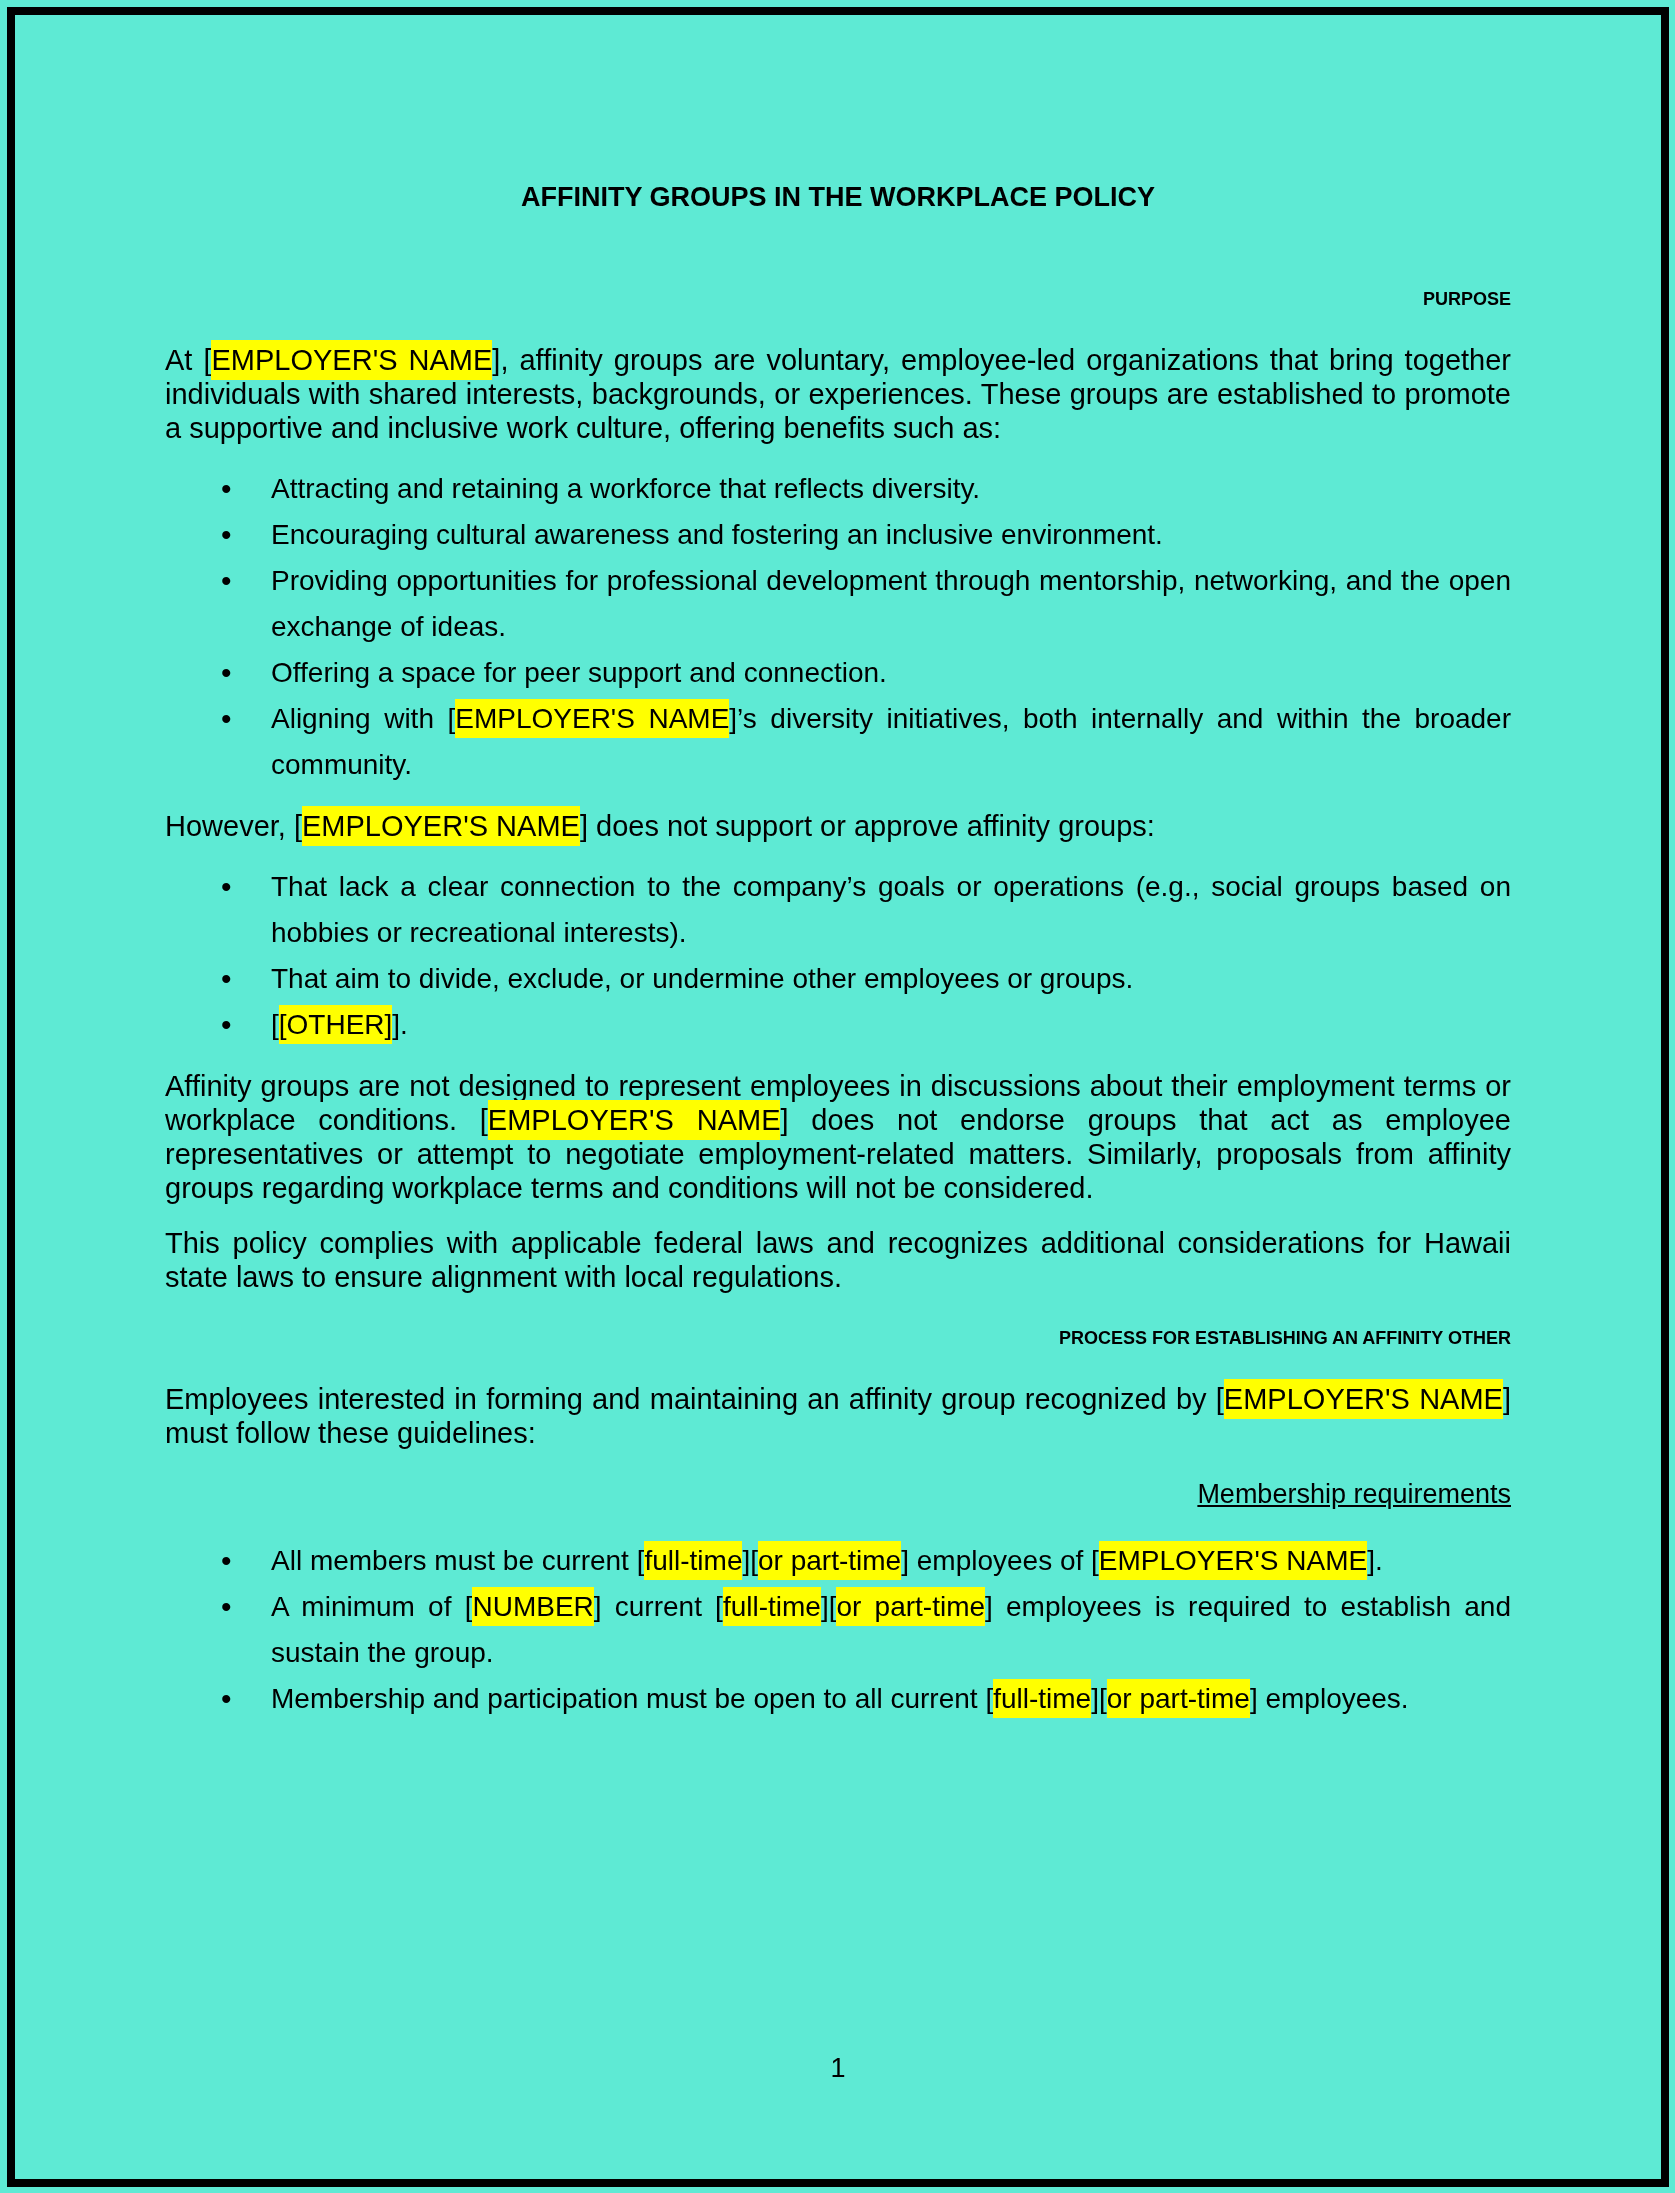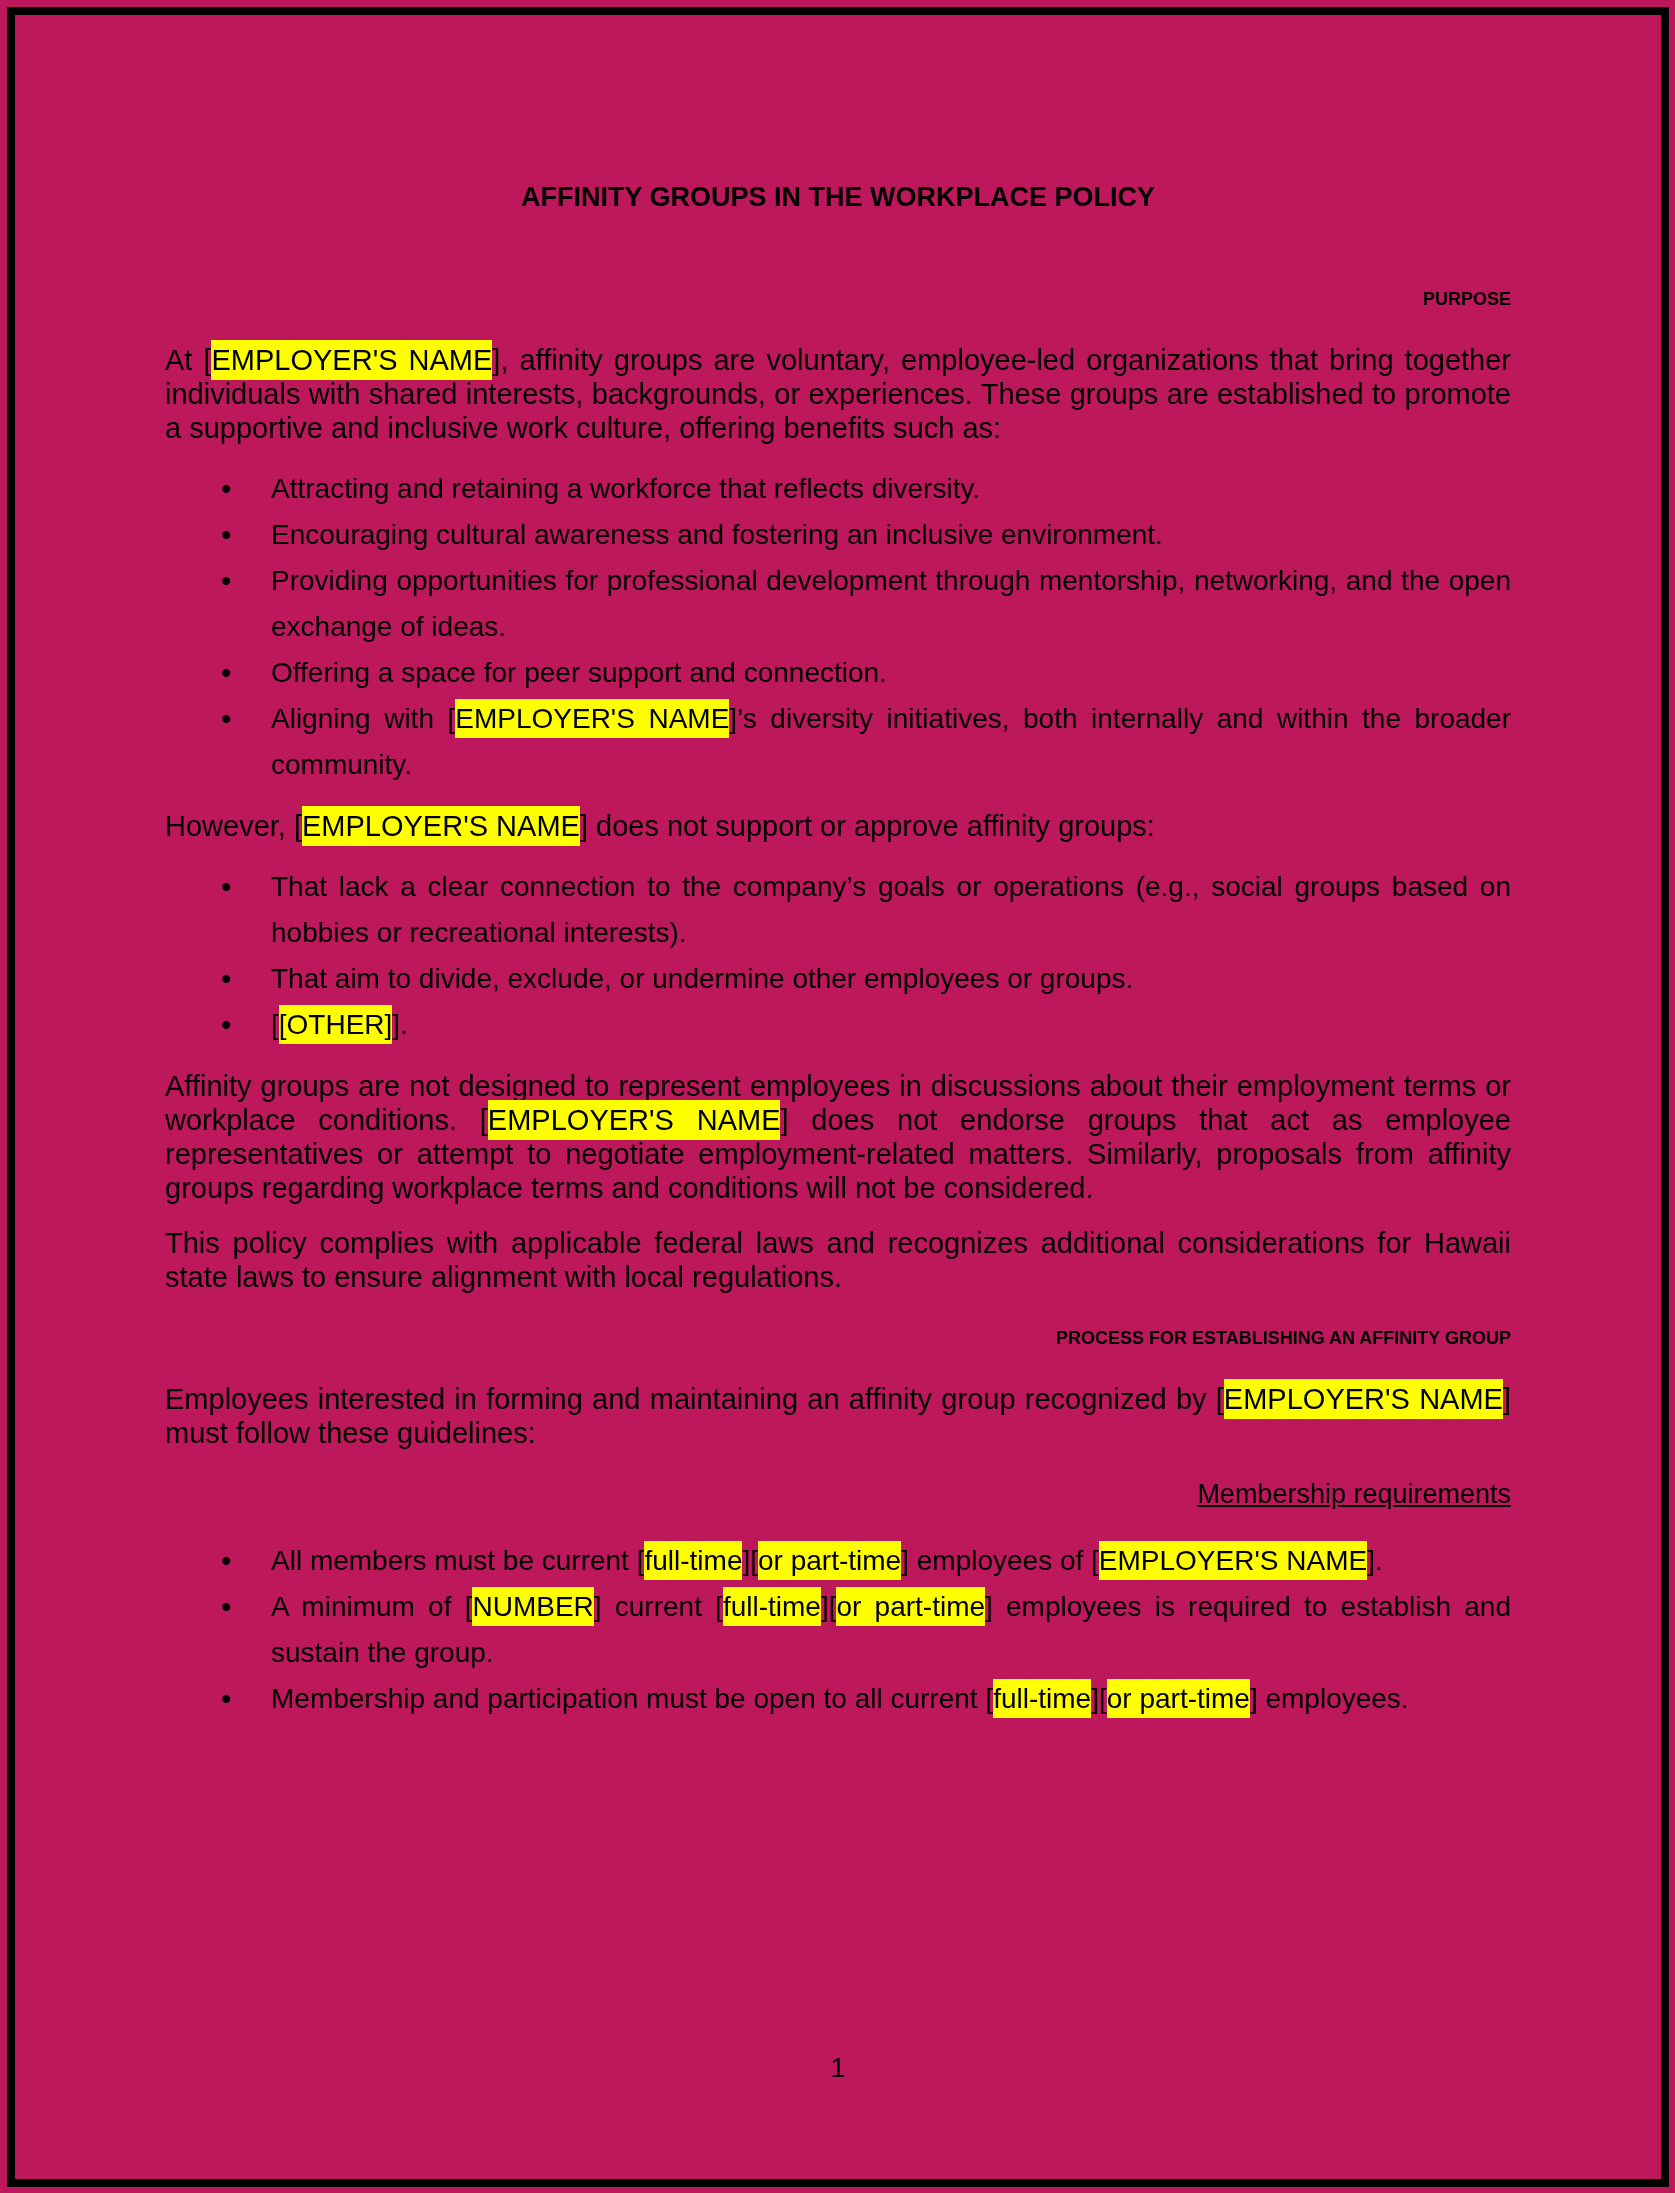--- a/index.html
+++ b/index.html
@@ -4,21 +4,21 @@
 <style>
   html, body {
     margin: 0;
     padding: 0;
     background: #ffffff;
   }
   .page {
     position: relative;
     width: 1676px;
     height: 2194px;
-    background: #be185d;
+    background: #5eead4;
     font-family: "Liberation Sans", sans-serif;
     color: #000000;
     overflow: hidden;
   }
   .page-border {
     position: absolute;
     inset: 7px;
     border: 8px solid #000000;
     pointer-events: none;
   }
@@ -109,21 +109,21 @@
           <li>Aligning with [<mark class="hl" style="background: rgb(255, 255, 0);">EMPLOYER'S NAME</mark>]’s diversity initiatives, both internally and within the broader community.</li>
         </ul>
         <p class="para">However, [<mark class="hl" style="background: rgb(255, 255, 0);">EMPLOYER'S NAME</mark>] does not support or approve affinity groups:</p>
         <ul class="blist">
           <li>That lack a clear connection to the company’s goals or operations (e.g., social groups based on hobbies or recreational interests).</li>
           <li>That aim to divide, exclude, or undermine other employees or groups.</li>
           <li>[<mark class="hl" style="background: rgb(255, 255, 0);">[OTHER]</mark>].</li>
         </ul>
         <p class="para">Affinity groups are not designed to represent employees in discussions about their employment terms or workplace conditions. [<mark class="hl" style="background: rgb(255, 255, 0);">EMPLOYER'S NAME</mark>] does not endorse groups that act as employee representatives or attempt to negotiate employment-related matters. Similarly, proposals from affinity groups regarding workplace terms and conditions will not be considered.</p>
         <p class="para">This policy complies with applicable federal laws and recognizes additional considerations for Hawaii state laws to ensure alignment with local regulations.</p>
-        <div class="heading">PROCESS FOR ESTABLISHING AN AFFINITY GROUP</div>
+        <div class="heading">PROCESS FOR ESTABLISHING AN AFFINITY OTHER</div>
         <p class="para">Employees interested in forming and maintaining an affinity group recognized by [<mark class="hl" style="background: rgb(255, 255, 0);">EMPLOYER'S NAME</mark>] must follow these guidelines:</p>
         <div class="subheading">Membership requirements</div>
         <ul class="blist">
           <li>All members must be current [<mark class="hl" style="background: rgb(255, 255, 0);">full-time</mark>][<mark class="hl" style="background: rgb(255, 255, 0);">or part-time</mark>] employees of [<mark class="hl" style="background: rgb(255, 255, 0);">EMPLOYER'S NAME</mark>].</li>
           <li>A minimum of [<mark class="hl" style="background: rgb(255, 255, 0);">NUMBER</mark>] current [<mark class="hl" style="background: rgb(255, 255, 0);">full-time</mark>][<mark class="hl" style="background: rgb(255, 255, 0);">or part-time</mark>] employees is required to establish and sustain the group.</li>
           <li>Membership and participation must be open to all current [<mark class="hl" style="background: rgb(255, 255, 0);">full-time</mark>][<mark class="hl" style="background: rgb(255, 255, 0);">or part-time</mark>] employees.</li>
         </ul>
       </div>
   </div>
   <div class="page-number">1</div>

